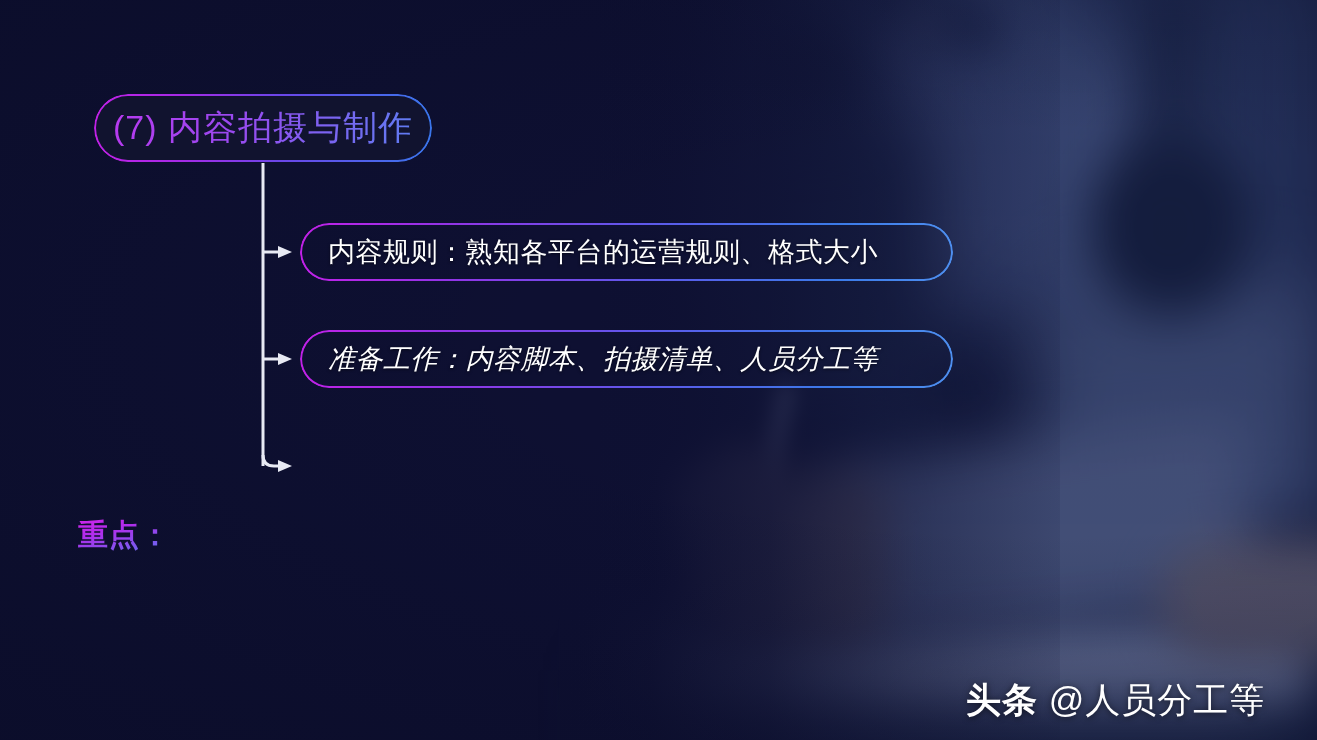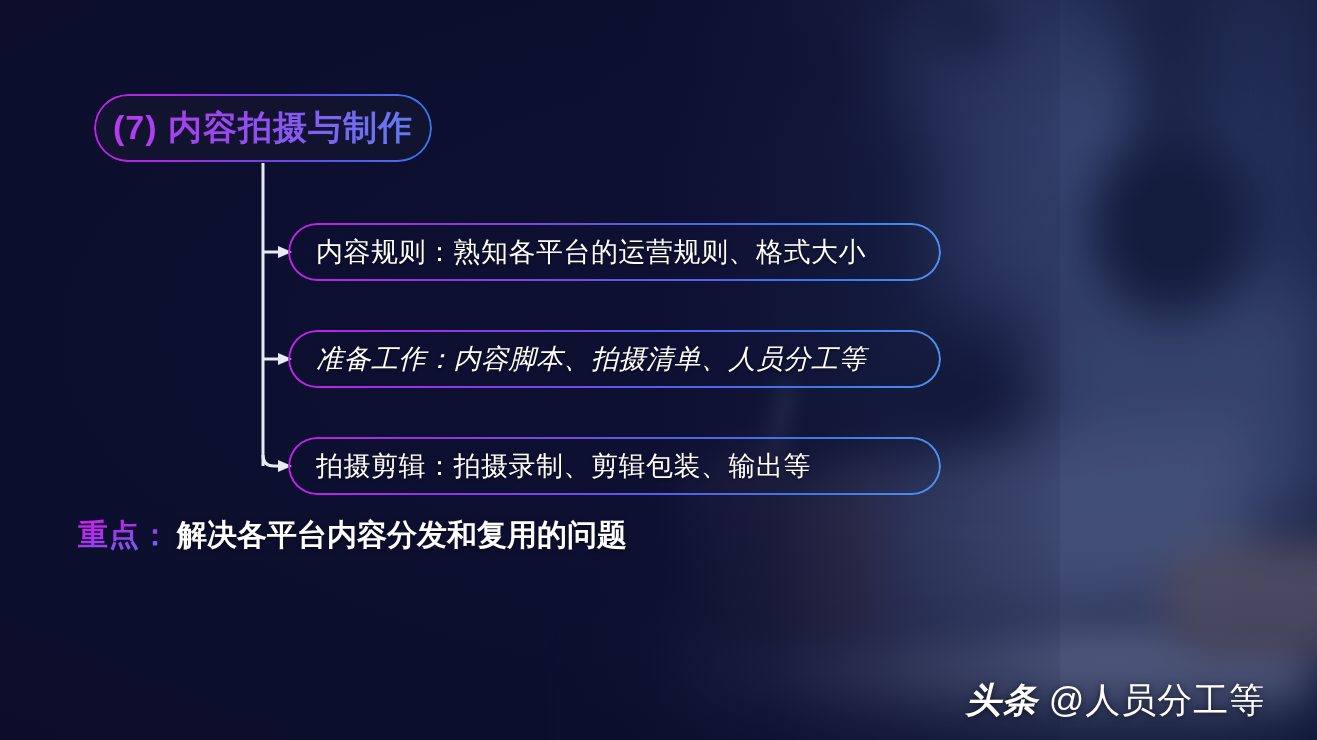--- a/index.html
+++ b/index.html
@@ -159,33 +159,33 @@
     background: linear-gradient(90deg, #c221e8 0%, #a72ae6 25%, #6b46e8 55%, #3a76ec 100%);
     padding: 2px;
     -webkit-mask: linear-gradient(#000 0 0) content-box, linear-gradient(#000 0 0);
     -webkit-mask-composite: xor;
     mask: linear-gradient(#000 0 0) content-box, linear-gradient(#000 0 0);
     mask-composite: exclude;
   }
   .title-text {
     position: relative;
     font-size: 34px;
-    font-weight: bold;
+    font-weight: normal;
     letter-spacing: 1px;
     background: linear-gradient(100deg, #b83af0 0%, #9a49ef 40%, #5f7cf2 100%);
     -webkit-background-clip: text;
     background-clip: text;
     color: transparent;
     white-space: nowrap;
   }
 
   
   .item-pill {
     position: absolute;
-    left: 288px;
+    left: 300px;
     width: 653px; height: 58px;
     border-radius: 29px;
     display: flex; align-items: center;
     background: transparent;
     text-align: right;
   }
   .item-border {
     position: absolute; inset: 0;
     border-radius: 29px;
     background: linear-gradient(90deg, #c221e8 0%, #9333e6 22%, #5b5bea 55%, #3b7ae8 82%, #4e8ff0 100%);
@@ -236,21 +236,21 @@
   
   .watermark {
     position: absolute;
     left: 966px; top: 677px;
     font-size: 35px;
     color: #ffffff;
     white-space: nowrap;
     text-shadow: 0 1px 6px rgba(0,0,0,.65);
     letter-spacing: 1px;
   }
-  .wm-brand { font-weight: bold; font-style: italic; }
+  .wm-brand { font-weight: bold; }
   .wm-handle { font-weight: normal; }
 </style>
 </head>
 <body>
 
 <div id="slide">
 
   <div class="photo-layer">
     <div class="photo">
       <div class="ph wall"></div>
@@ -300,29 +300,24 @@
   <div class="item-pill" style="top:223px;">
     <div class="item-border"></div>
     <span class="item-text">内容规则：熟知各平台的运营规则、格式大小</span>
   </div>
 
   <div class="item-pill" style="top:330px;font-style:italic;">
     <div class="item-border"></div>
     <span class="item-text">准备工作：内容脚本、拍摄清单、人员分工等</span>
   </div>
 
-  <div class="item-pill" style="top:437px;">
-    <div class="item-border"></div>
-    <span class="item-text">拍摄剪辑：拍摄录制、剪辑包装、输出等</span>
-  </div>
 
   <div class="keypoints">
     <span class="kp-label">重点：</span>
     <div class="kp-lines">
-      <div class="kp-line">解决各平台内容分发和复用的问题</div>
     </div>
   </div>
 
   <div class="watermark">
     <span class="wm-brand">头条</span>
     <span class="wm-handle">@人员分工等</span>
   </div>
 
 </div>
 

